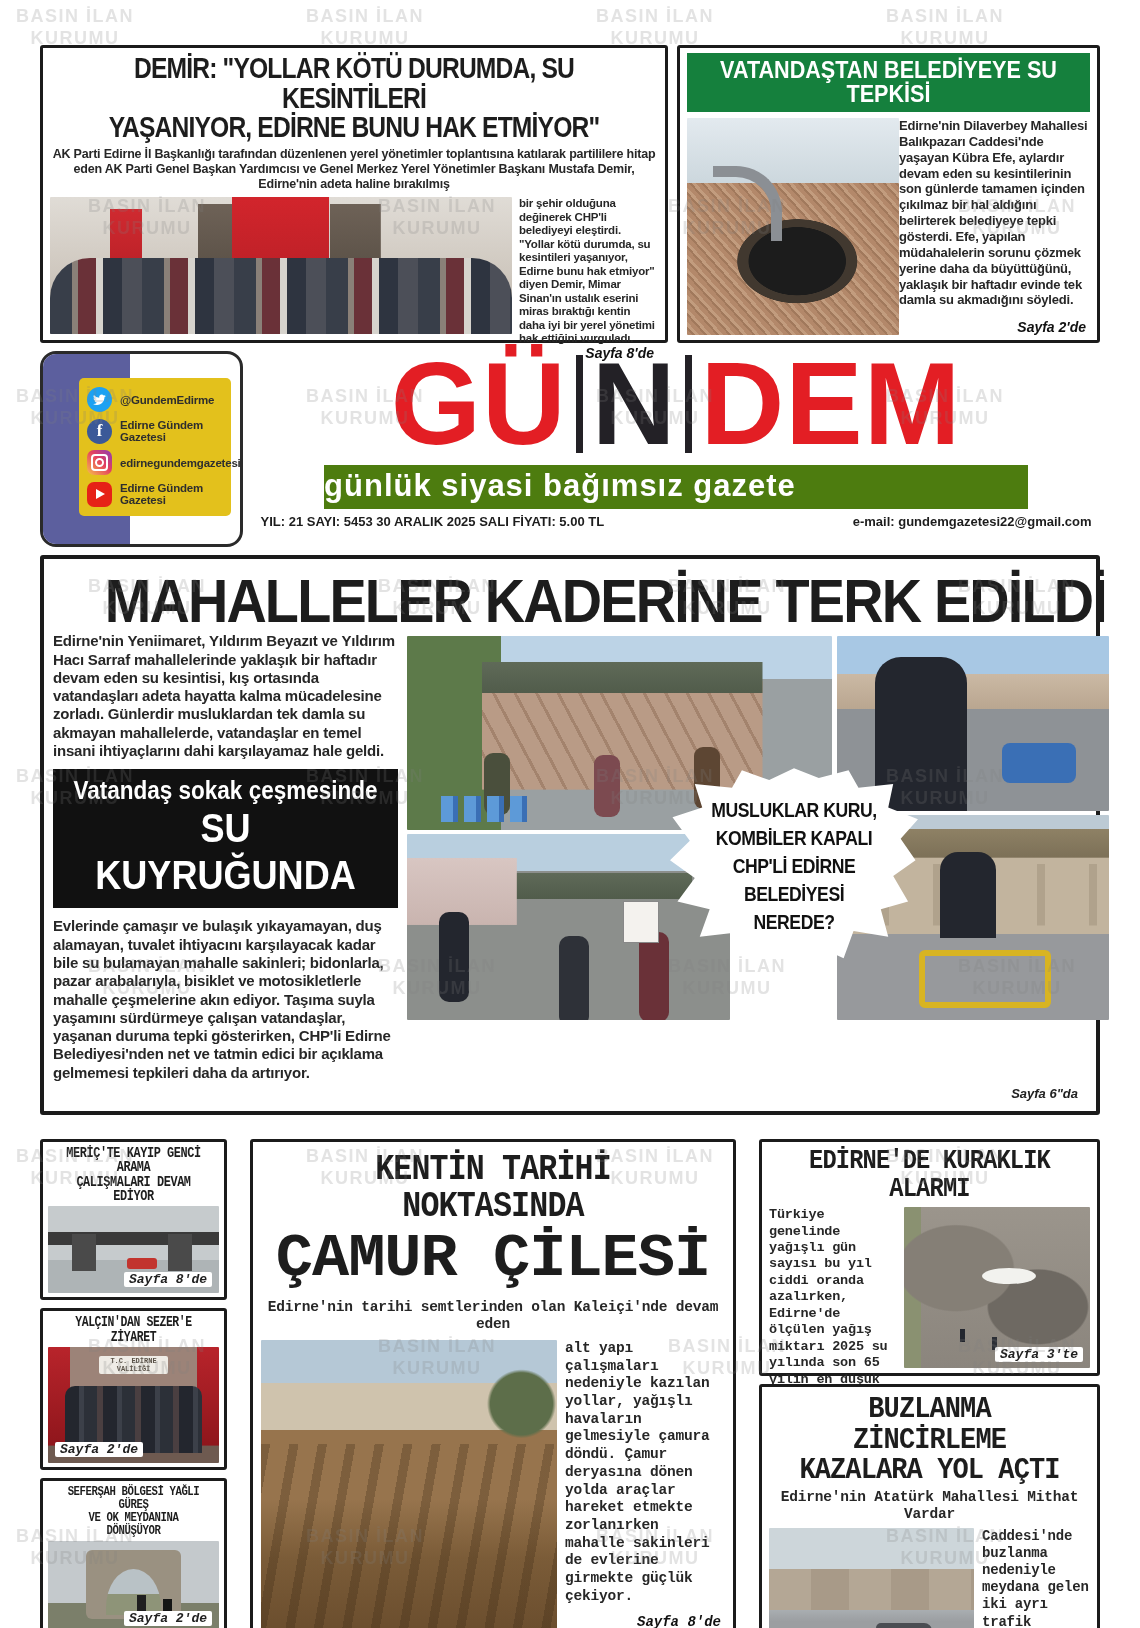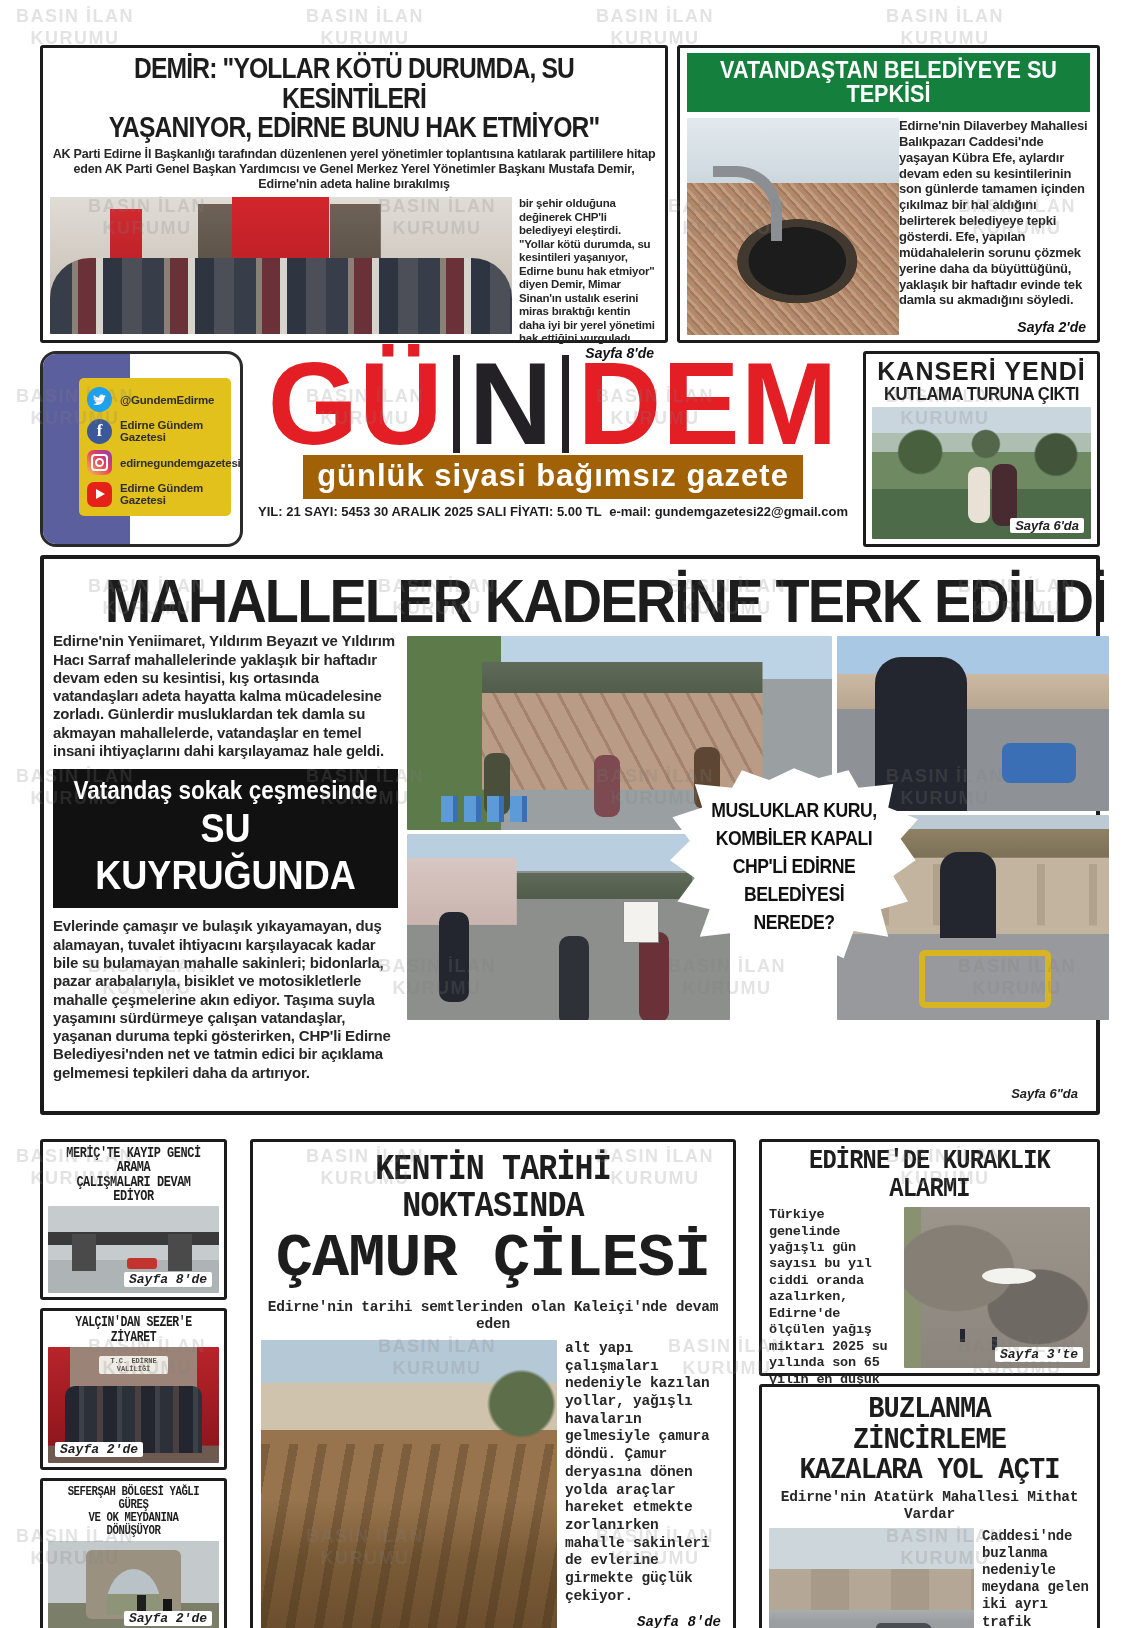--- a/index.html
+++ b/index.html
@@ -77,22 +77,22 @@
   .ic-ig::after{content:"";position:absolute;width:5px;height:5px;border:2px solid #fff;border-radius:50%;}
   .ic-yt{background:#e62117;border-radius:7px;}
   .ic-yt::before{content:"";border-left:9px solid #fff;border-top:5px solid rgba(0,0,0,0);border-bottom:5px solid rgba(0,0,0,0);margin-left:2px;}
   .soc-handle{font-size:11.5px;font-weight:bold;color:#2e2e2e;letter-spacing:-.2px;}
 
   .masthead-center{flex:1;display:flex;flex-direction:column;align-items:center;padding-top:2px;}
   .logo{display:flex;align-items:center;line-height:.88;}
   .logo-red{color:#e31e24;font-size:116px;font-weight:bold;letter-spacing:1px;}
   .logo-n{color:#232126;font-size:116px;font-weight:bold;}
   .logo-bar{width:7px;height:98px;background:#232126;margin:0 9px;}
-  .tagline-bar{background:#a16207;color:#fff;width:83%;text-align:center;font-size:31px;font-weight:bold;
-      padding:3px 0 5px;margin-top:0;letter-spacing:1px;}
+  .tagline-bar{background:#4d7c0f;color:#fff;width:83%;text-align:left;font-size:31px;font-weight:bold;
+      padding:3px 0 5px;margin-top:10px;letter-spacing:1px;}
   .issue-row{display:flex;justify-content:space-between;width:98%;font-size:13px;font-weight:bold;
       color:#1d1d1d;margin-top:5px;}
 
   .kanser-box{width:237px;padding:5px 6px;display:flex;flex-direction:column;}
   .kanser-h1{font-size:25px;letter-spacing:1px;margin:0;}
   .kanser-h2{font-size:18.5px;letter-spacing:-.5px;margin:0 0 4px;}
   .ph-kanser{flex:1;background:
       radial-gradient(circle at 22% 34%,#49603e 0 11%,rgba(0,0,0,0) 12%),
       radial-gradient(circle at 52% 28%,#54674b 0 9%,rgba(0,0,0,0) 10%),
       radial-gradient(circle at 84% 36%,#42553a 0 10%,rgba(0,0,0,0) 11%),
@@ -294,29 +294,20 @@
           <span class="logo-bar"></span>
           <span class="logo-red">DEM</span>
         </div>
         <div class="tagline-bar">günlük siyasi  bağımsız gazete</div>
         <div class="issue-row">
           <span>YIL: 21  SAYI: 5453  30 ARALIK 2025 SALI FİYATI: 5.00  TL</span>
           <span>e-mail: gundemgazetesi22@gmail.com</span>
         </div>
       </div>
 
-      <section class="box kanser-box">
-        <h2 class="hl kanser-h1">KANSERİ YENDİ</h2>
-        <h3 class="hl kanser-h2 sx90">KUTLAMA TURUNA ÇIKTI</h3>
-        <div class="photo ph-kanser">
-          <div class="fig-a"></div>
-          <div class="fig-b"></div>
-          <span class="ref-overlay">Sayfa 6'da</span>
-        </div>
-      </section>
     </div>
 
     <section class="box main-box">
       <h1 class="hl main-headline sx90">MAHALLELER KADERİNE TERK EDİLDİ</h1>
       <div class="main-flex">
         <div class="main-left">
           <p class="body-txt">Edirne'nin Yeniimaret, Yıldırım Beyazıt ve Yıldırım Hacı Sarraf mahallelerinde yaklaşık bir haftadır devam eden su kesintisi, kış ortasında vatandaşları adeta hayatta kalma mücadelesine zorladı. Günlerdir musluklardan tek damla su akmayan mahallelerde, vatandaşlar en temel insani ihtiyaçlarını dahi karşılayamaz hale geldi.</p>
           <div class="banner">
             <div class="banner-l1 sx90">Vatandaş sokak çeşmesinde</div>
             <div class="banner-l2 sx88">SU KUYRUĞUNDA</div>

